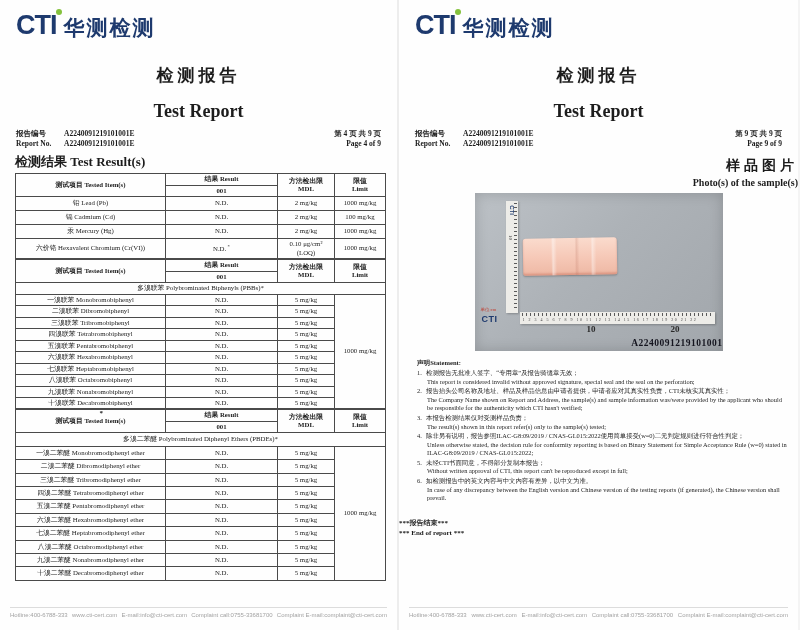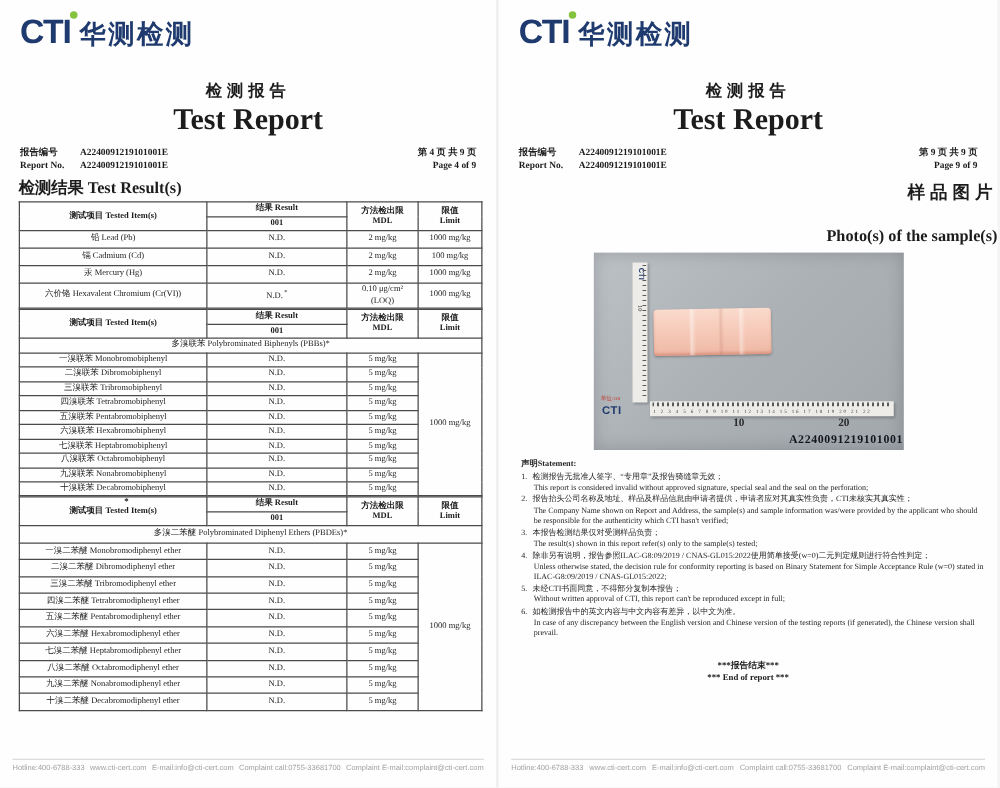--- a/index.html
+++ b/index.html
@@ -9,22 +9,22 @@
   .page-l { border-right:2px solid #ededed; }
 
   
   .logo { position:absolute; top:12px; left:16px; display:flex; align-items:flex-end; font-family:"Liberation Sans","DejaVu Sans",sans-serif; }
   .logo-cti { position:relative; font-size:27px; font-weight:bold; color:#1e3a6e; letter-spacing:-1px; line-height:1; }
   .logo-dot { position:absolute; width:6px; height:6px; border-radius:50%; background:#85c23d; top:-3px; left:40px; }
   .logo-cn { font-size:21px; font-weight:bold; color:#1e3a6e; letter-spacing:2px; margin-left:7px; line-height:1.05; }
 
   
   .title-block { text-align:center; padding-top:64px; }
-  .title-cn { font-size:13px; font-weight:bold; letter-spacing:4px;text-align:center; }
-  .title-en { font-size:24px; font-weight:bold; margin-top:1px; }
+  .title-cn { font-size:17px; font-weight:bold; letter-spacing:4px;text-align:center; }
+  .title-en { font-size:18px; font-weight:bold; margin-top:14px; }
 
   .meta { display:flex; justify-content:space-between; margin:7px 16px 0 16px; font-size:7.5px; font-weight:bold; line-height:1.35; }
   .meta-line .lbl { display:inline-block; width:48px; }
   .meta-right { text-align:right; }
 
   .section-label { margin:4px 0 2px 15px; font-size:13px; font-weight:bold; }
 
   
   table.t { border-collapse:collapse; margin:0 0 0 15px; width:370px; table-layout:fixed; font-size:6.8px; }
   table.t th, table.t td { border:1px solid #4a4a4a; padding:1px 2px; text-align:center; vertical-align:middle; line-height:1.25; }
@@ -41,21 +41,21 @@
   th.sub-th { font-weight:bold; }
 
   
   .page-footer { position:absolute; left:10px; right:10px; bottom:12px; }
   .footer-rule { border-top:1px solid #dcdcdc; }
   .footer-items { margin-top:4px; display:flex; justify-content:space-between; font-family:"Liberation Sans","DejaVu Sans",sans-serif; font-size:6px; color:#a2a2a2; white-space:nowrap; }
 
   
   .photo-title { text-align:right; margin-top:8px; }
   .photo-title-cn { font-size:14px; font-weight:bold; letter-spacing:4px; }
-  .photo-title-en { font-size:13px; font-weight:bold; margin-top:18px; }
+  .photo-title-en { font-size:10px; font-weight:bold; margin-top:2px; }
   .photo { position:relative; width:248px; height:158px; margin:5px auto 0 auto; background:linear-gradient(135deg,#bcc1c6 0%,#adb2b7 45%,#a2a7ac 100%); box-shadow:inset 0 0 14px rgba(0,0,0,.18); }
   .v-ruler { position:absolute; left:31px; top:8px; width:12px; height:112px; background:#edece8; box-shadow:1px 1px 2px rgba(0,0,0,.25); }
   .v-ruler::after { content:""; position:absolute; right:1px; top:2px; bottom:2px; width:3px; background:repeating-linear-gradient(180deg,#5a5a5a 0 1px,transparent 1px 4px); }
   .vr-cti { position:absolute; top:6px; left:1px; transform:rotate(90deg); font-family:"Liberation Sans",sans-serif; font-weight:bold; font-size:6px; color:#1e3a6e; }
   .vr-num { position:absolute; top:34px; left:2px; transform:rotate(90deg); font-size:5px; color:#333; }
   .h-ruler { position:absolute; left:45px; right:8px; top:119px; height:12px; background:#edece8; box-shadow:1px 1px 2px rgba(0,0,0,.25); }
   .h-ruler::before { content:""; position:absolute; left:2px; right:2px; top:1px; height:3px; background:repeating-linear-gradient(90deg,#5a5a5a 0 1px,transparent 1px 4px); }
   .hr-digits { position:absolute; left:3px; right:2px; top:4.5px; font-size:4px; letter-spacing:1.5px; color:#444; overflow:hidden; white-space:nowrap; }
   .hr-num { position:absolute; font-size:9px; font-weight:bold; color:#2a2a2a; }
   .n10 { left:112px; top:131px; } .n20 { left:196px; top:131px;text-align:right; }
@@ -65,21 +65,21 @@
   .sample::before { content:""; position:absolute; inset:0; background:linear-gradient(90deg,transparent 0 30%,rgba(255,255,255,.45) 32%,transparent 36%,transparent 55%,rgba(170,90,70,.18) 57%,transparent 60%,transparent 72%,rgba(255,255,255,.4) 74%,transparent 78%); }
   .sample-id { position:absolute; bottom:3px; left:0; width:100%; text-align:right; font-size:9.5px; font-weight:600; letter-spacing:0.5px; color:#14141e; }
 
   
   .stmt-block { margin:8px 10px 0 18px; font-size:6.4px; line-height:1.34; color:#262626; }
   .stmt-heading { font-weight:bold; font-size:6.6px; }
   .stmt { display:flex; margin-top:1px; }
   .stmt-num { width:9px; flex:none; }
   .stmt-body { flex:1; }
   .stmt-en { margin-left:1px; }
-  .end-block { text-align:center; margin-top:15px; font-size:7px; font-weight:bold; line-height:1.5; }
+  .end-block { text-align:left; margin-top:15px; font-size:7px; font-weight:bold; line-height:1.5; }
 </style>
 </head>
 <body>
 
 <div class="doc">
 
   <section class="page page-l">
     <div class="logo">
       <span class="logo-cti">CTI</span>
       <span class="logo-dot"></span>

